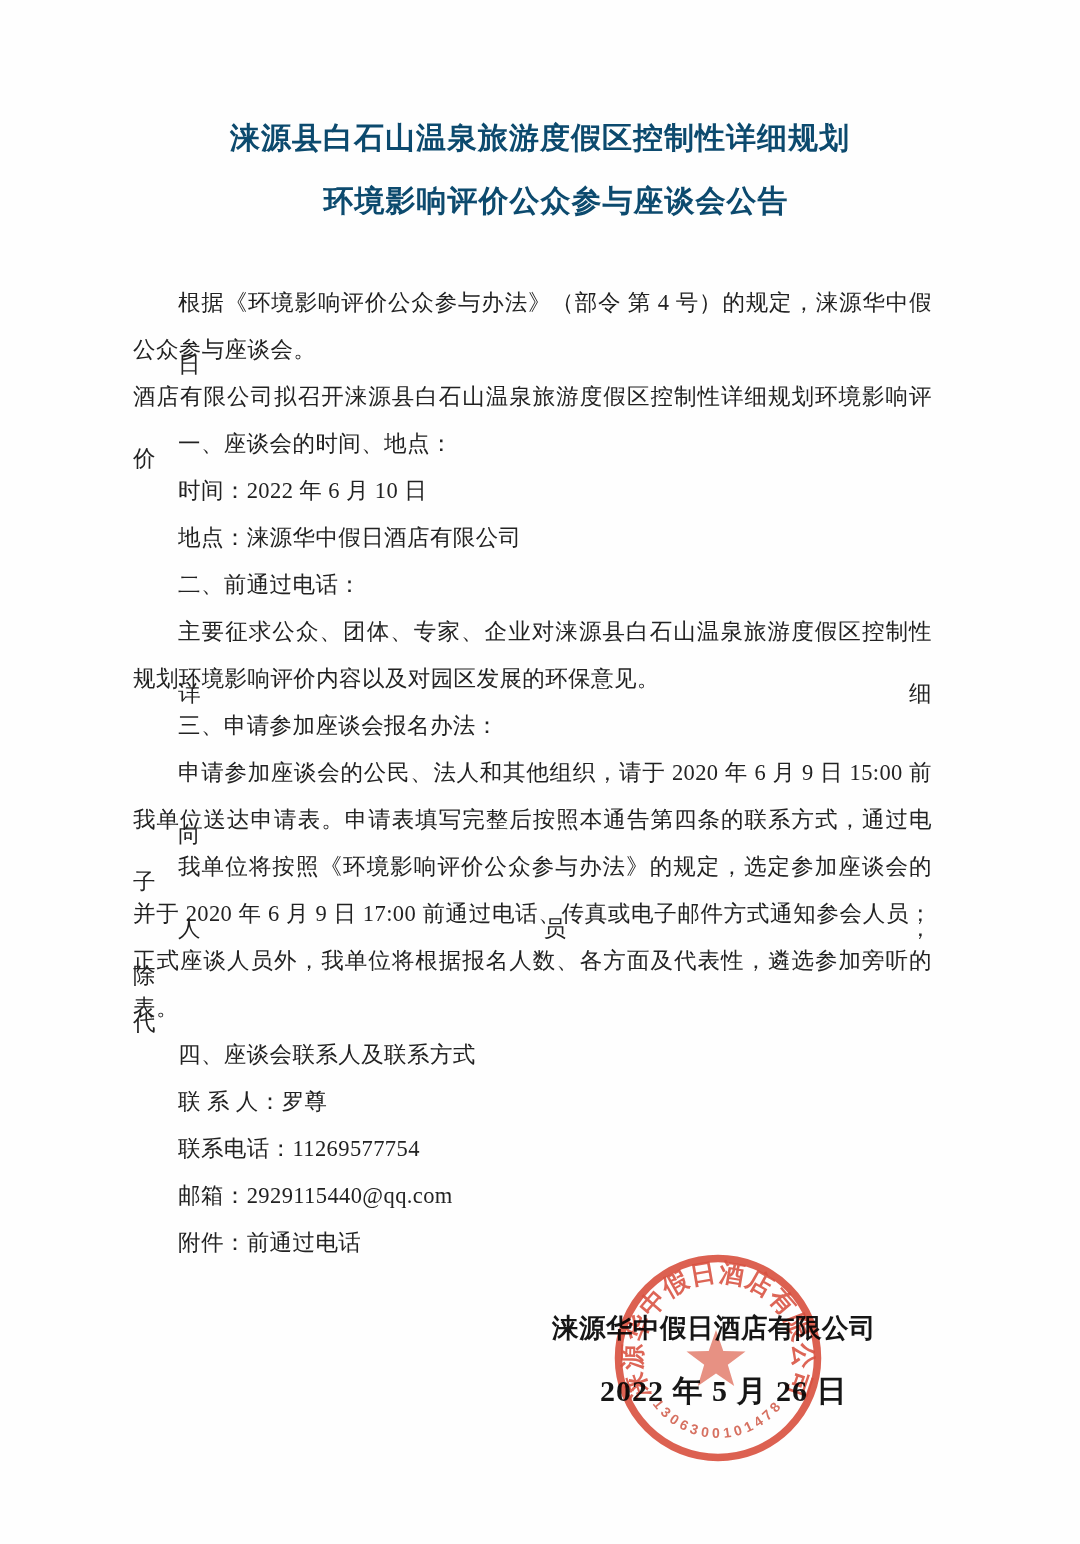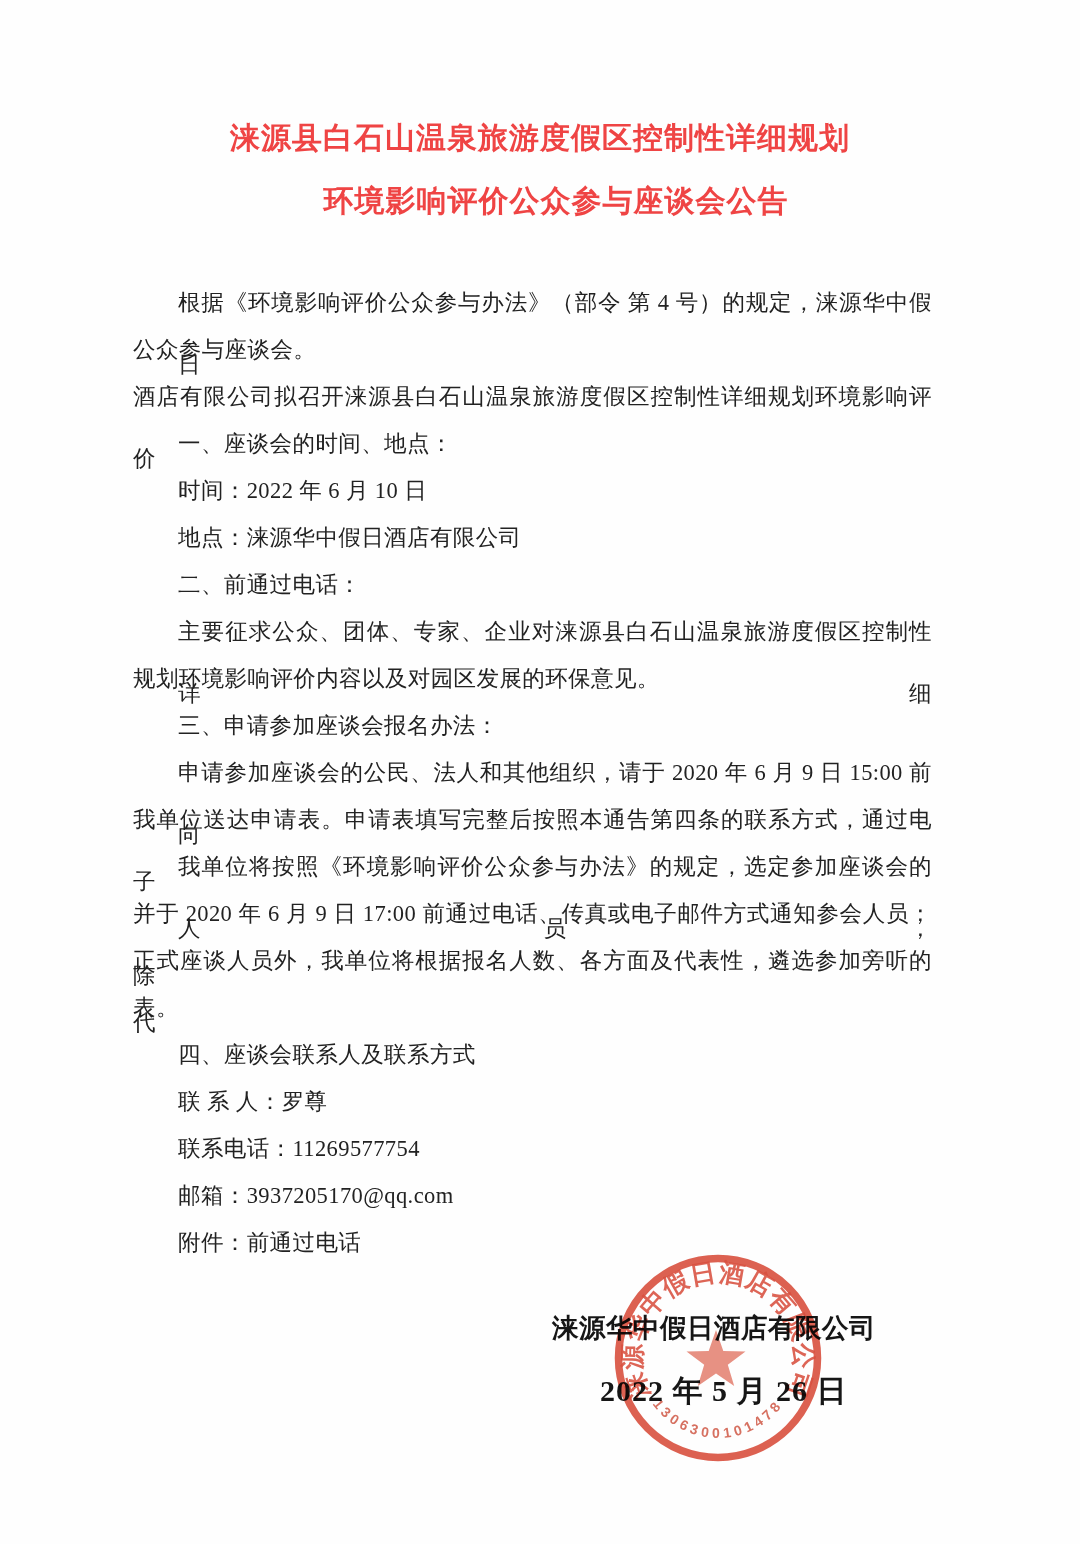--- a/index.html
+++ b/index.html
@@ -15,21 +15,21 @@
 
   
   .doc-title {
     position: absolute;
     left: 0; width: 1080px;
     text-align: center;
     font-family: "Liberation Sans", "DejaVu Sans", sans-serif;
     font-weight: 700;
     font-size: 30px;
     letter-spacing: 1px;
-    color: #ef4444;
+    color: #0c4a6e;
   }
   .doc-title.t1 { top: 118px; }
   .doc-title.t2 { top: 181px; padding-left: 32px; }
 
   
   .body-block {
     position: absolute;
     left: 133px;
     top: 272px;
     width: 799px;
@@ -97,21 +97,21 @@
     <div class="ln indent">三、申请参加座谈会报名办法：</div>
     <div class="ln indent just">申请参加座谈会的公民、法人和其他组织，请于 2020 年 6 月 9 日 15:00 前向</div>
     <div class="ln just">我单位送达申请表。申请表填写完整后按照本通告第四条的联系方式，通过电子</div>
     <div class="ln indent just">我单位将按照《环境影响评价公众参与办法》的规定，选定参加座谈会的人员，</div>
     <div class="ln just">并于 2020 年 6 月 9 日 17:00 前通过电话、传真或电子邮件方式通知参会人员；除</div>
     <div class="ln just">正式座谈人员外，我单位将根据报名人数、各方面及代表性，遴选参加旁听的代</div>
     <div class="ln">表。</div>
     <div class="ln indent">四、座谈会联系人及联系方式</div>
     <div class="ln indent">联 系 人：罗尊</div>
     <div class="ln indent">联系电话：11269577754</div>
-    <div class="ln indent">邮箱：3937205170@qq.com</div>
+    <div class="ln indent">邮箱：2929115440@qq.com</div>
     <div class="ln indent">附件：前通过电话</div>
   </div>
 
   <div class="sig-company">涞源华中假日酒店有限公司</div>
   <div class="sig-date">2022 年 5 月 26 日</div>
 
   <svg class="seal" viewBox="-112 -112 224 224" xmlns="http://www.w3.org/2000/svg">
     <defs>
       <path id="arcTop" d="M -68 36.2 A 77 77 0 1 1 68 36.2" fill="none"></path>
       <path id="arcBottom" d="M -69.3 40 A 80 80 0 0 0 69.3 40" fill="none"></path>

